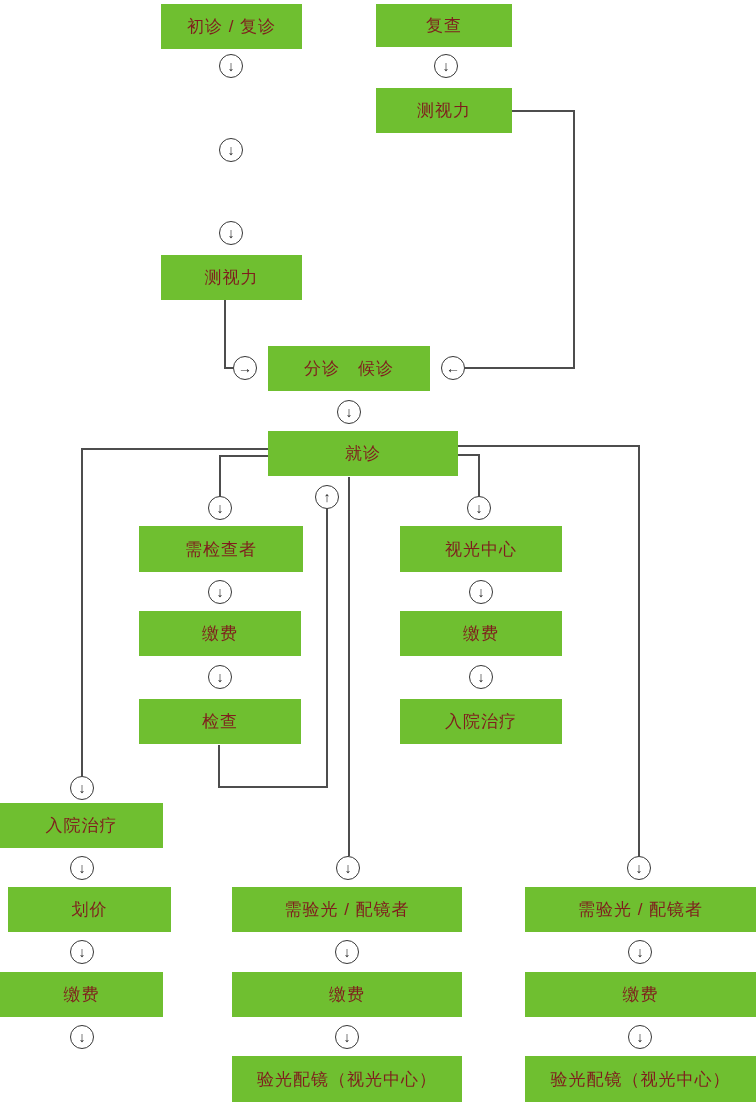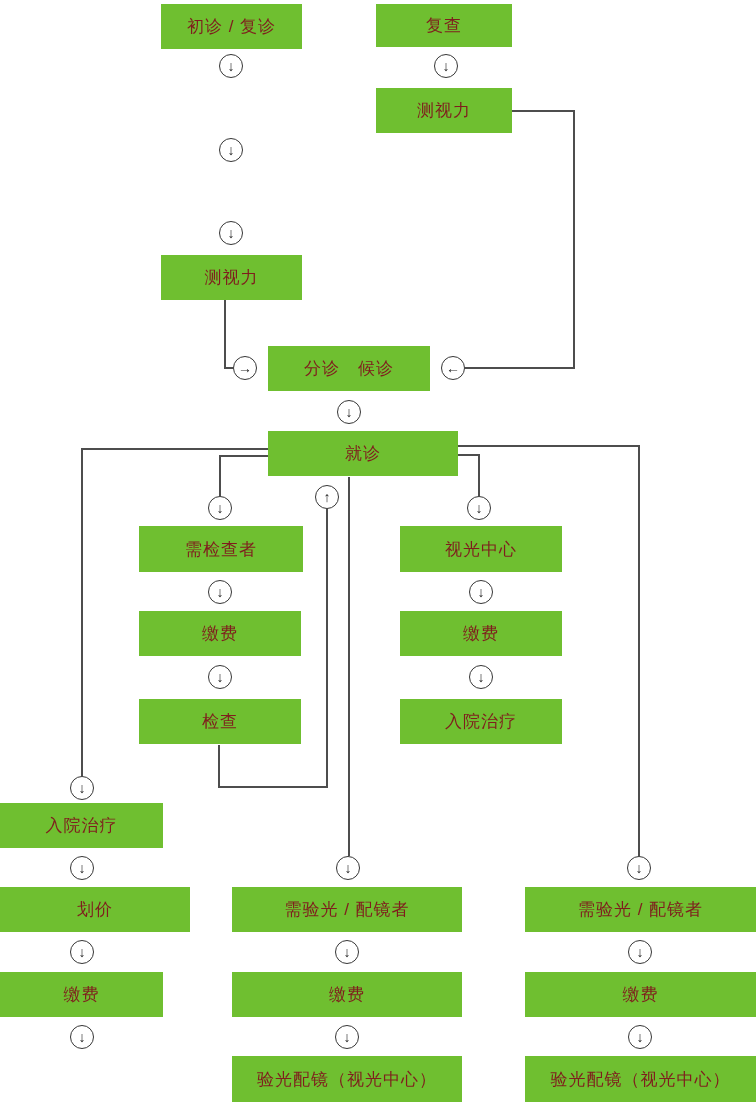--- a/index.html
+++ b/index.html
@@ -56,21 +56,21 @@
   <div class="node" style="left:161px;top:255px;width:141px;height:45px">测视力</div>
   <div class="node" style="left:268px;top:346px;width:162px;height:45px">分诊　候诊</div>
   <div class="node" style="left:268px;top:431px;width:190px;height:45px">就诊</div>
   <div class="node" style="left:139px;top:526px;width:164px;height:46px">需检查者</div>
   <div class="node" style="left:400px;top:526px;width:162px;height:46px">视光中心</div>
   <div class="node" style="left:139px;top:611px;width:162px;height:45px">缴费</div>
   <div class="node" style="left:400px;top:611px;width:162px;height:45px">缴费</div>
   <div class="node" style="left:139px;top:699px;width:162px;height:45px">检查</div>
   <div class="node" style="left:400px;top:699px;width:162px;height:45px">入院治疗</div>
   <div class="node" style="left:0px;top:803px;width:163px;height:45px">入院治疗</div>
-  <div class="node" style="left:0px;top:887px;width:190px;height:45px">划价</div>
+  <div class="node" style="left:8px;top:887px;width:163px;height:45px">划价</div>
   <div class="node" style="left:0px;top:972px;width:163px;height:45px">缴费</div>
   <div class="node" style="left:232px;top:887px;width:230px;height:45px">需验光 / 配镜者</div>
   <div class="node" style="left:232px;top:972px;width:230px;height:45px">缴费</div>
   <div class="node" style="left:232px;top:1056px;width:230px;height:46px">验光配镜（视光中心）</div>
   <div class="node" style="left:525px;top:887px;width:231px;height:45px">需验光 / 配镜者</div>
   <div class="node" style="left:525px;top:972px;width:231px;height:45px">缴费</div>
   <div class="node" style="left:525px;top:1056px;width:231px;height:46px">验光配镜（视光中心）</div>
 
   <div class="circ" style="left:219px;top:54px">↓</div>
   <div class="circ" style="left:434px;top:54px">↓</div>

